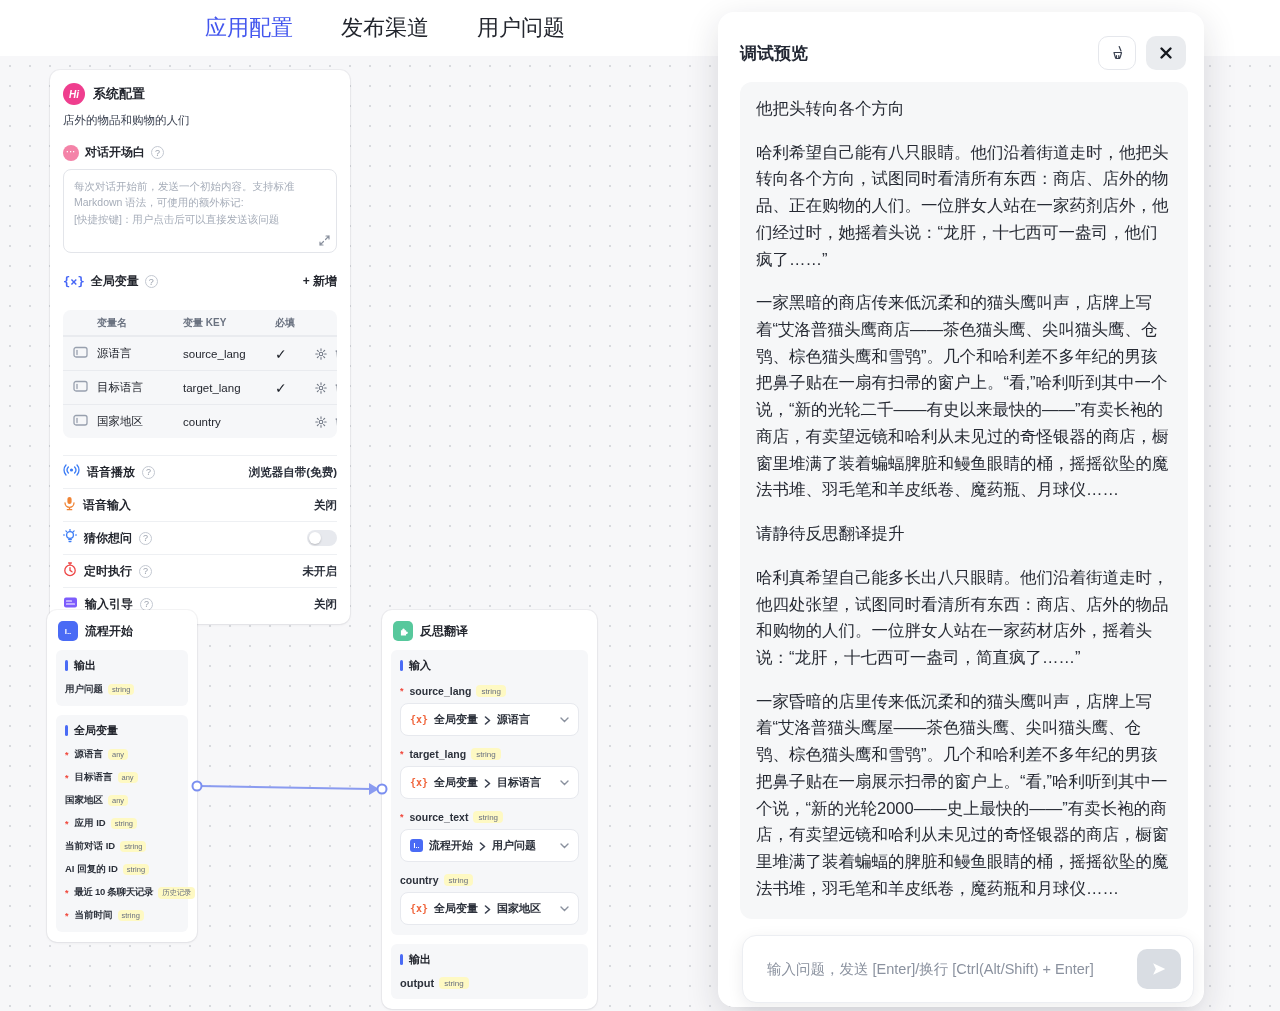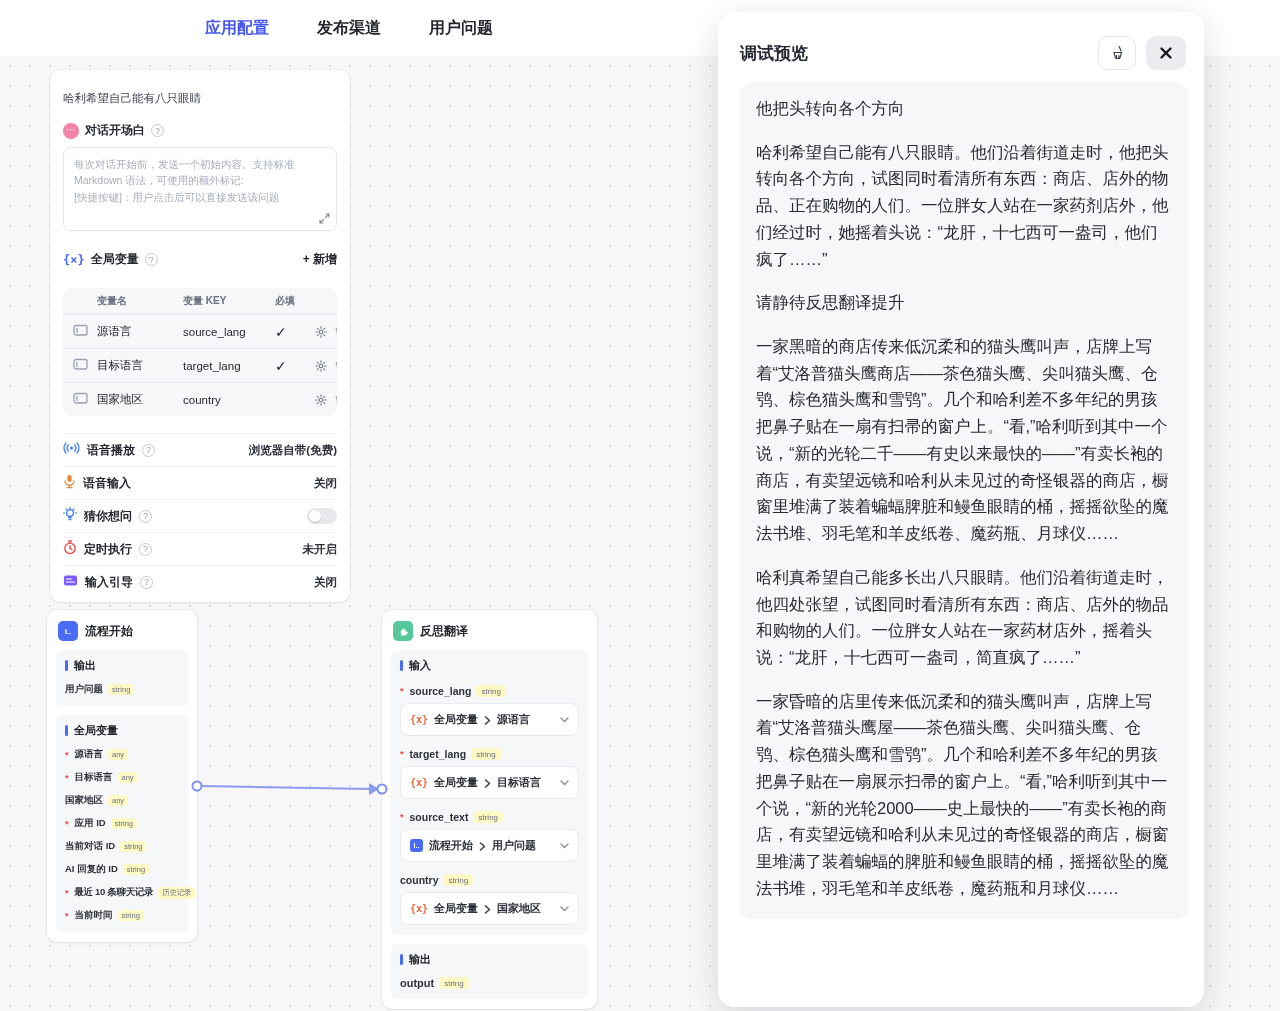--- a/index.html
+++ b/index.html
@@ -2,21 +2,21 @@
 <html><head>
 <meta charset="utf-8">
 <style>
   * { margin:0; padding:0; box-sizing:border-box; }
   html,body { width:1280px; height:1011px; overflow:hidden; background:#fff;
     font-family:"Liberation Sans","DejaVu Sans",sans-serif; color:#23262e; }
 
   
   .topbar { position:absolute; left:0; top:0; width:100%; height:56px; background:#fff; z-index:1;
     display:flex; align-items:center; gap:48px; padding-left:205px; }
-  .nav-item { font-size:16px; font-weight:700; color:#23262e; cursor:pointer; }
+  .nav-item { font-size:22px; font-weight:400; color:#23262e; cursor:pointer; }
   .nav-item.active { color:#4356ee; }
 
   
   .canvas { position:absolute; left:0; top:56px; right:0; bottom:0; background:#f7f7f9;
     background-image:radial-gradient(circle,#d8dade 1.1px,transparent 1.1px); background-size:20px 20px; }
 
   .card { position:absolute; background:#fff; border-radius:10px;
     box-shadow:0 1px 3px rgba(16,24,40,.06),0 0 0 1px rgba(16,24,40,.045); }
 
   
@@ -126,21 +126,25 @@
 
 <div class="topbar">
   <div class="nav-item active">应用配置</div>
   <div class="nav-item">发布渠道</div>
   <div class="nav-item">用户问题</div>
 </div>
 
 <div class="canvas">
 
   <div class="card sysconfig">
-    <div class="sys-sub">哈利希望自己能有八只眼睛</div>
+    <div class="sys-header">
+      <span class="hi-badge">Hi</span>
+      <span class="sys-title">系统配置</span>
+    </div>
+    <div class="sys-sub">店外的物品和购物的人们</div>
 
     <div class="labelrow">
       <span class="icon-dot-bubble"></span>
       <span class="lab">对话开场白</span>
       <span class="qmark"></span>
     </div>
     <div class="ta-wrap">
       <textarea class="opening" placeholder="每次对话开始前，发送一个初始内容。支持标准 Markdown 语法，可使用的额外标记:
 [快捷按键]：用户点击后可以直接发送该问题" style=""></textarea>
       <span class="expand-ic">
@@ -469,20 +473,28 @@
             <path d="M2.5 2.5l9 9M11.5 2.5l-9 9" stroke="#15181e" stroke-width="2.4" stroke-linecap="round"></path>
           </svg>
       </button>
     </div>
   </div>
 
   <div class="dp-messages">
     <div class="msg-bubble">
       <p>他把头转向各个方向</p>
       <p>哈利希望自己能有八只眼睛。他们沿着街道走时，他把头转向各个方向，试图同时看清所有东西：商店、店外的物品、正在购物的人们。一位胖女人站在一家药剂店外，他们经过时，她摇着头说：“龙肝，十七西可一盎司，他们疯了……”</p>
+      <p>一家黑暗的商店传来低沉柔和的猫头鹰叫声，店牌上写着“艾洛普猫头鹰商店——茶色猫头鹰、尖叫猫头鹰、仓鸮、棕色猫头鹰和雪鸮”。几个和哈利差不多年纪的男孩把鼻子贴在一扇有扫帚的窗户上。“看,”哈利听到其中一个说，“新的光轮二千——有史以来最快的——”有卖长袍的商店，有卖望远镜和哈利从未见过的奇怪银器的商店，橱窗里堆满了装着蝙蝠脾脏和鳗鱼眼睛的桶，摇摇欲坠的魔法书堆、羽毛笔和羊皮纸卷、魔药瓶、月球仪……</p>
       <p>请静待反思翻译提升</p>
-      <p>一家黑暗的商店传来低沉柔和的猫头鹰叫声，店牌上写着“艾洛普猫头鹰商店——茶色猫头鹰、尖叫猫头鹰、仓鸮、棕色猫头鹰和雪鸮”。几个和哈利差不多年纪的男孩把鼻子贴在一扇有扫帚的窗户上。“看,”哈利听到其中一个说，“新的光轮二千——有史以来最快的——”有卖长袍的商店，有卖望远镜和哈利从未见过的奇怪银器的商店，橱窗里堆满了装着蝙蝠脾脏和鳗鱼眼睛的桶，摇摇欲坠的魔法书堆、羽毛笔和羊皮纸卷、魔药瓶、月球仪……</p>
       <p>哈利真希望自己能多长出八只眼睛。他们沿着街道走时，他四处张望，试图同时看清所有东西：商店、店外的物品和购物的人们。一位胖女人站在一家药材店外，摇着头说：“龙肝，十七西可一盎司，简直疯了……”</p>
       <p>一家昏暗的店里传来低沉柔和的猫头鹰叫声，店牌上写着“艾洛普猫头鹰屋——茶色猫头鹰、尖叫猫头鹰、仓鸮、棕色猫头鹰和雪鸮”。几个和哈利差不多年纪的男孩把鼻子贴在一扇展示扫帚的窗户上。“看,”哈利听到其中一个说，“新的光轮2000——史上最快的——”有卖长袍的商店，有卖望远镜和哈利从未见过的奇怪银器的商店，橱窗里堆满了装着蝙蝠的脾脏和鳗鱼眼睛的桶，摇摇欲坠的魔法书堆，羽毛笔和羊皮纸卷，魔药瓶和月球仪……</p>
     </div>
   </div>
 
+  <div class="dp-inputbar">
+    <input class="dp-input" type="text" placeholder="输入问题，发送 [Enter]/换行 [Ctrl(Alt/Shift) + Enter]" style="">
+    <button class="btn-send">
+      <svg width="18" height="18" viewBox="0 0 20 20">
+          <path d="M3.5 3.5 17 10 3.5 16.5 6.5 10Z" fill="#fff"></path>
+        </svg>
+    </button>
+  </div>
 </div>
 
 </body></html>

